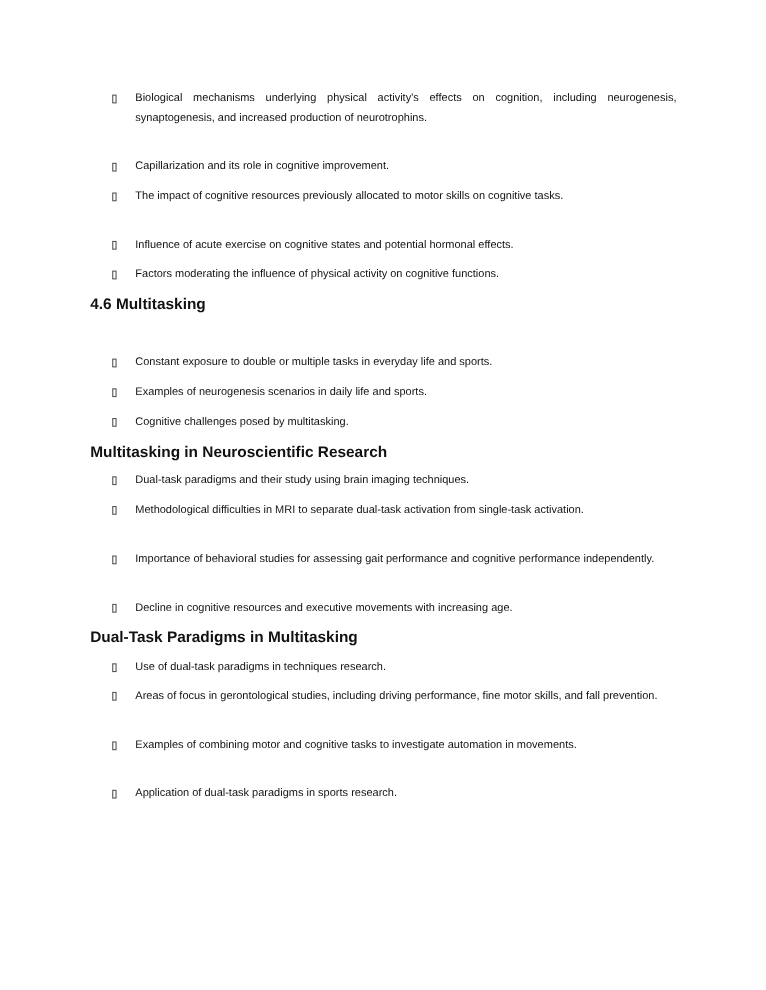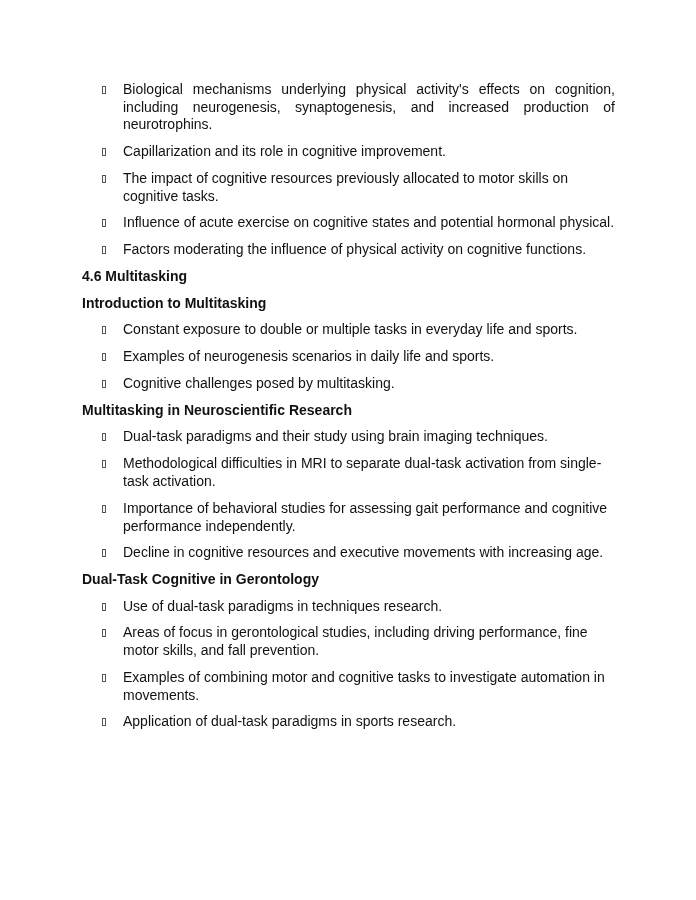--- a/index.html
+++ b/index.html
@@ -1,46 +1,45 @@
 <!DOCTYPE html>
 <html><head>
   <meta charset="utf-8">
   <style>
     html, body { margin: 0; padding: 0; background: #ffffff; }
     body { width: 696px; height: 900px; position: relative; overflow: hidden;
       font-family: "Liberation Sans", sans-serif; color: #111111; }
     .page { position: absolute; left: 0; top: 0; width: 696px; height: 900px; }
-    .b { position: absolute; left: 123px; width: 492px; font-size: 14px; line-height: 17.5px; }
+    .b { position: absolute; left: 123px; width: 492px; font-size: 10px; line-height: 17.5px; }
     .b.just { text-align: justify; text-align-last: left; }
     .tofu { position: absolute; left: 102px; width: 4px; height: 8px; border: 1px solid #555; box-sizing: border-box; }
     .h { position: absolute; left: 82px; font-size: 14px; font-weight: bold; line-height: 17.5px; }
   </style>
 </head>
 <body>
 
 <div class="page">
 
   <span class="tofu" style="top:86px"></span>
   <div class="b just" style="top:81px">Biological mechanisms underlying physical activity's effects on cognition, including neurogenesis, synaptogenesis, and increased production of neurotrophins.</div>
 
   <span class="tofu" style="top:148px"></span>
   <div class="b" style="top:143px">Capillarization and its role in cognitive improvement.</div>
 
   <span class="tofu" style="top:175px"></span>
   <div class="b" style="top:170px">The impact of cognitive resources previously allocated to motor skills on cognitive tasks.</div>
 
   <span class="tofu" style="top:219px"></span>
-  <div class="b" style="top:214px">Influence of acute exercise on cognitive states and potential hormonal physical.</div>
+  <div class="b" style="top:214px">Influence of acute exercise on cognitive states and potential hormonal effects.</div>
 
   <span class="tofu" style="top:246px"></span>
   <div class="b" style="top:241px">Factors moderating the influence of physical activity on cognitive functions.</div>
 
   <div class="h" style="top:268px">4.6 Multitasking</div>
 
-  <div class="h" style="top:295px">Introduction to Multitasking</div>
 
   <span class="tofu" style="top:326px"></span>
   <div class="b" style="top:321px">Constant exposure to double or multiple tasks in everyday life and sports.</div>
 
   <span class="tofu" style="top:353px"></span>
   <div class="b" style="top:348px">Examples of neurogenesis scenarios in daily life and sports.</div>
 
   <span class="tofu" style="top:380px"></span>
   <div class="b" style="top:375px">Cognitive challenges posed by multitasking.</div>
 
@@ -51,21 +50,21 @@
 
   <span class="tofu" style="top:460px"></span>
   <div class="b" style="top:455px">Methodological difficulties in MRI to separate dual-task activation from single-task activation.</div>
 
   <span class="tofu" style="top:505px"></span>
   <div class="b" style="top:500px">Importance of behavioral studies for assessing gait performance and cognitive performance independently.</div>
 
   <span class="tofu" style="top:549px"></span>
   <div class="b" style="top:544px">Decline in cognitive resources and executive movements with increasing age.</div>
 
-  <div class="h" style="top:571px">Dual-Task Cognitive in Gerontology</div>
+  <div class="h" style="top:571px">Dual-Task Paradigms in Multitasking</div>
 
   <span class="tofu" style="top:603px"></span>
   <div class="b" style="top:598px">Use of dual-task paradigms in techniques research.</div>
 
   <span class="tofu" style="top:629px"></span>
   <div class="b" style="top:624px">Areas of focus in gerontological studies, including driving performance, fine motor skills, and fall prevention.</div>
 
   <span class="tofu" style="top:674px"></span>
   <div class="b" style="top:669px">Examples of combining motor and cognitive tasks to investigate automation in movements.</div>
 

